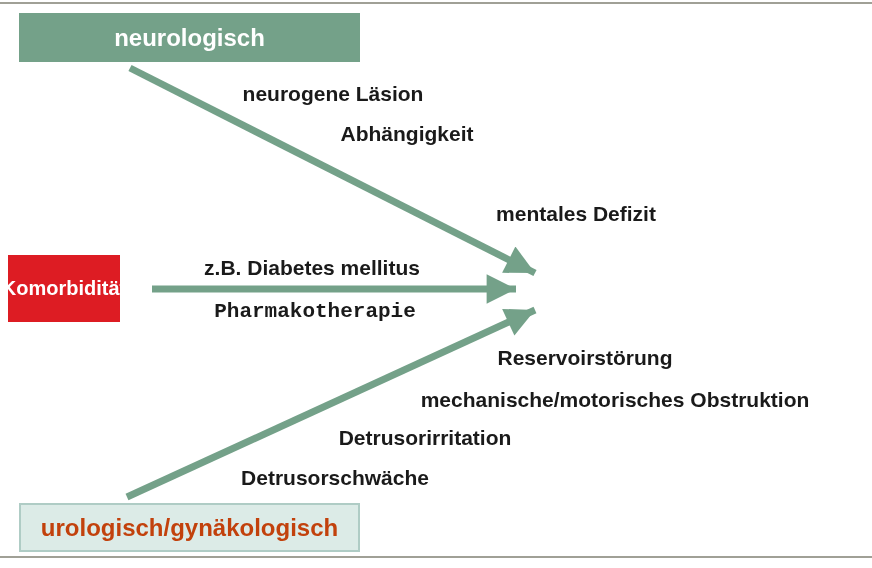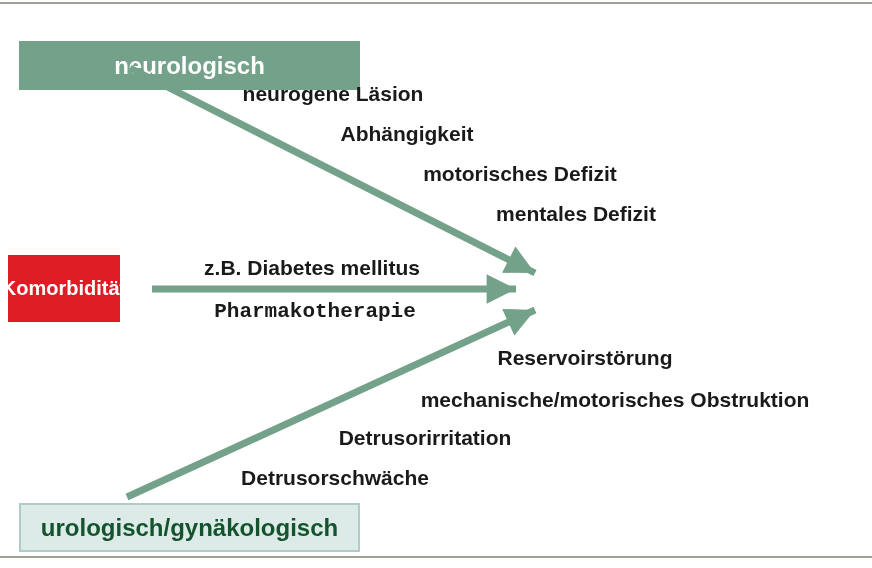--- a/index.html
+++ b/index.html
@@ -15,32 +15,32 @@
   .rule.bottom{top:556px;}
 
   .src-box{
     position:absolute;
     display:flex;align-items:center;justify-content:center;
     font-weight:bold;text-align:center;
     white-space:nowrap;
   }
   .box-neuro{
     left:19px;top:13px;width:341px;height:49px;
-    background:var(--green,#74a189);color:#ffffff;font-size:24px;margin-top:28px;
+    background:var(--green,#74a189);color:#ffffff;font-size:24px;
   }
   .box-komorb{
     left:8px;top:255px;width:112px;height:67px;
     background:var(--red,#dd1c23);color:#ffffff;font-size:20px;
   }
   .box-uro{
     left:19px;top:503px;width:341px;height:49px;
     background:var(--lightbg,#dcebe7);
     border:2px solid var(--lightborder,#afccc5);
     box-sizing:border-box;
-    color:#14532d;font-size:24px;
+    color:#c2410c;font-size:24px;
   }
 
   .factor{
     position:absolute;
     transform:translateX(-50%);
     font-weight:bold;font-size:21px;line-height:24px;
     color:#1a1a1a;white-space:nowrap;
   }
   .outcome{
     position:absolute;left:548px;top:274px;
@@ -73,21 +73,20 @@
         <path d="M0,0 L10,5 L0,10 Z" fill="#74a189"></path>
       </marker>
     </defs>
     <line x1="130" y1="68" x2="535" y2="273" stroke="#74a189" stroke-width="7" marker-end="url(#ah)"></line>
     <line x1="152" y1="289" x2="516" y2="289" stroke="#74a189" stroke-width="7" marker-end="url(#ah)"></line>
     <line x1="127" y1="497" x2="535" y2="310" stroke="#74a189" stroke-width="7" marker-end="url(#ah)"></line>
   </svg>
 
   <div class="factor" style="left:333px;top:82px;">neurogene Läsion</div>
   <div class="factor" style="left:407px;top:122px;">Abhängigkeit</div>
-  <div class="factor" style="left:520px;top:162px;">motorisches Defizit</div>
   <div class="factor" style="left:576px;top:202px;">mentales Defizit</div>
 
   <div class="factor" style="left:312px;top:256px;">z.B. Diabetes mellitus</div>
   <div class="factor" style="left:315px;top:300px;font-family:Liberation Mono, monospace;">Pharmakotherapie</div>
 
   <div class="factor" style="left:585px;top:346px;">Reservoirstörung</div>
   <div class="factor" style="left:615px;top:388px;">mechanische/motorisches Obstruktion</div>
   <div class="factor" style="left:425px;top:426px;">Detrusorirritation</div>
   <div class="factor" style="left:335px;top:466px;">Detrusorschwäche</div>
 

